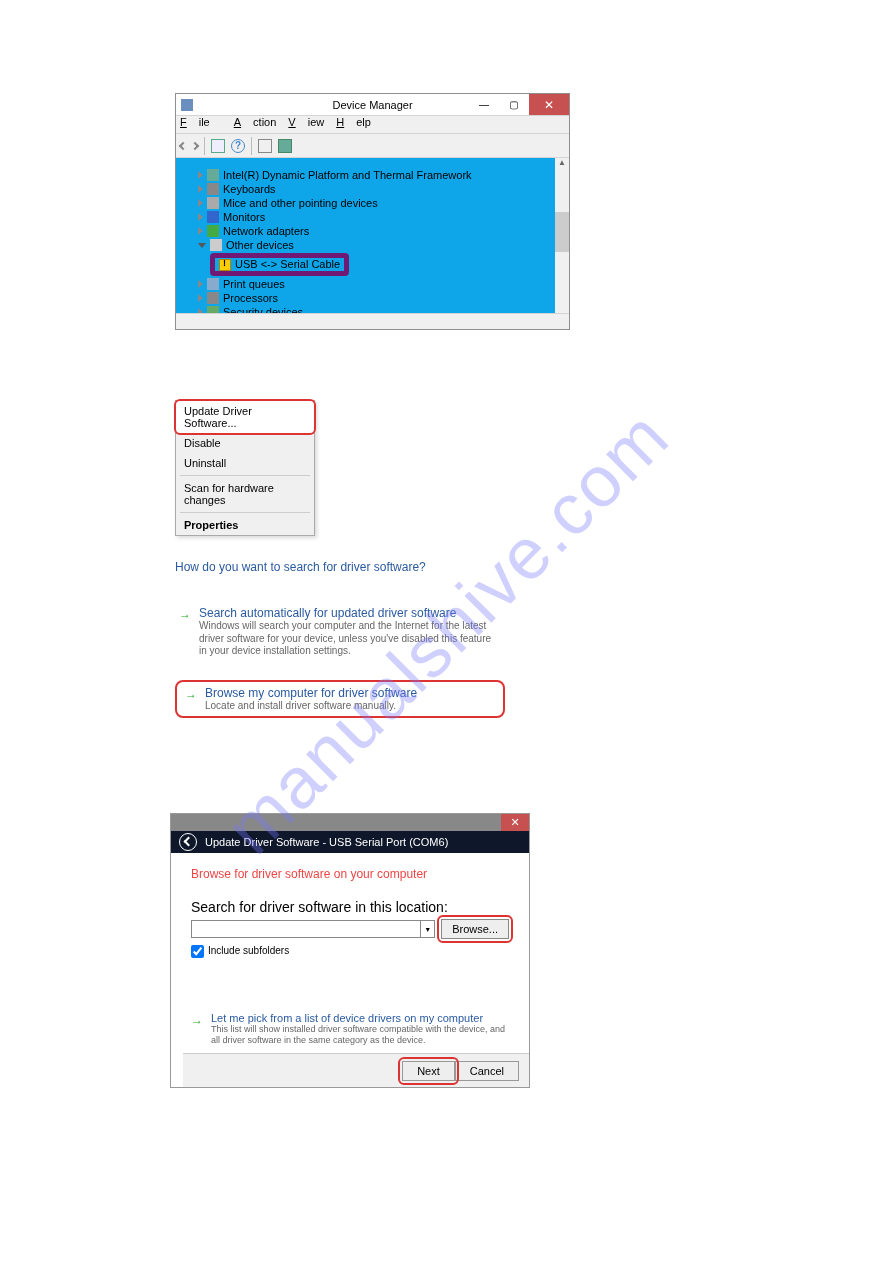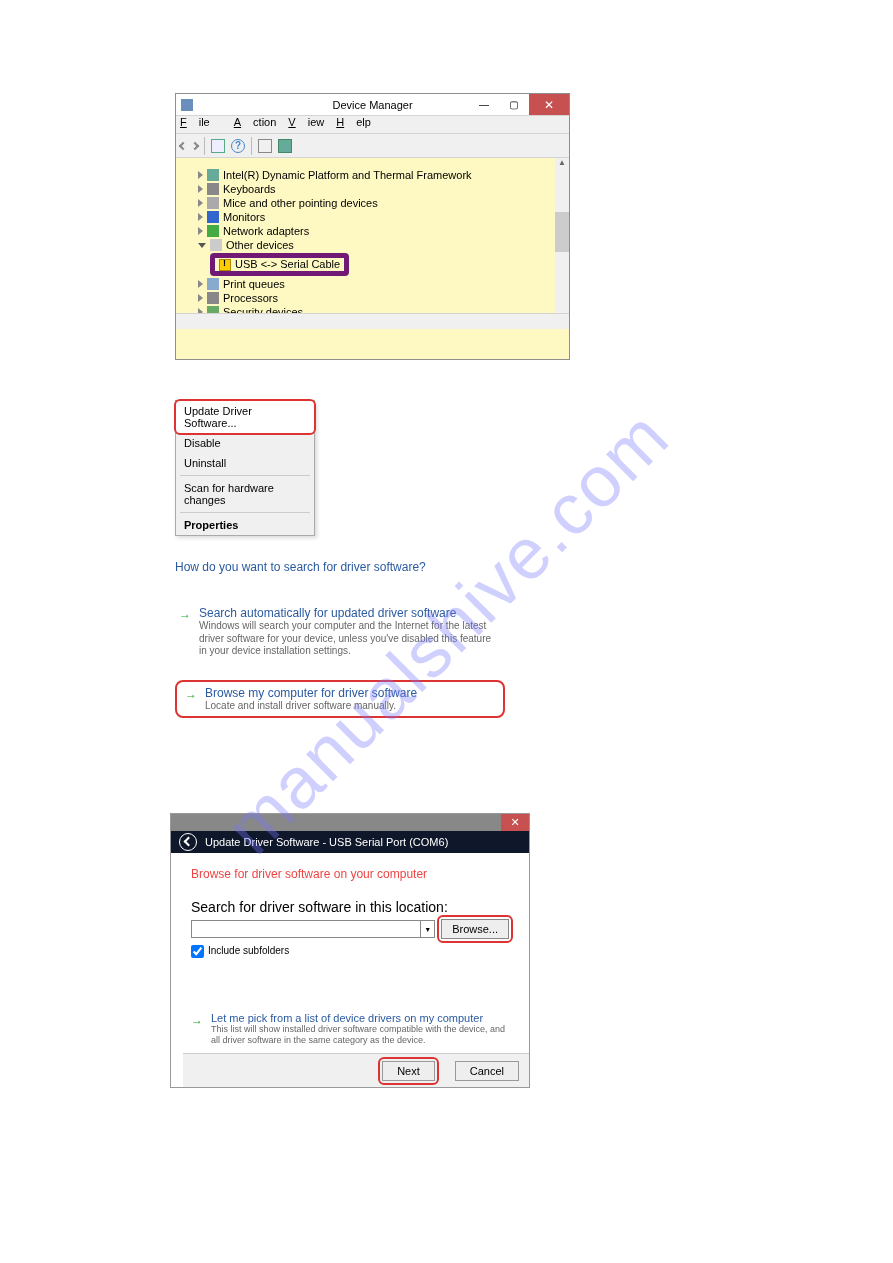--- a/index.html
+++ b/index.html
@@ -15,23 +15,23 @@
       letter-spacing: 2px;
       pointer-events: none;
       z-index: 100;
       white-space: nowrap;
     }
 
     
     .devmgr-window {
       position: absolute;
       left: 175px; top: 93px;
-      width: 395px; height: 267px;
+      width: 395px; height: 237px;
       border: 1px solid #8f8f8f;
-      background: #fef9c3;
+      background: #0ea5e9;
     }
     .devmgr-titlebar {
       background: #fff;
       height: 22px;
       display: flex;
       align-items: center;
       border-bottom: 1px solid #d4d4d4;
       font-size: 11px;
       position: relative;
     }
@@ -176,21 +176,21 @@
     .chk { display:flex; align-items:flex-start; font-size:10px; margin-top:4px; }
     .chk input { margin-right:4px; }
 
     .upd-pick { margin-top:54px; display:flex; }
     .upd-pick .arrow { color:#2a2; font-size:12px; margin-right:8px; margin-top:1px; }
     .upd-pick .pt { color:#2a5aa0; font-size:11px; }
     .upd-pick .pd { color:#666; font-size:9px; line-height:1.25; }
 
     .upd-footer {
       position:absolute; bottom:0; left:12px; right:0; height:34px; background:#f0f0f0;
-      border-top:1px solid #ccc; display:flex; justify-content:flex-end; align-items:center; padding:0 10px; gap:20px;
+      border-top:1px solid #ccc; display:flex; justify-content:flex-end; align-items:center; padding:0 10px; gap:0;
     }
     .upd-footer .fbtn { height:20px; padding:0 14px; font-size:11px; background:#eee; border:1px solid #999; }
     .next-wrap { position:relative; }
     .next-red { position:absolute; left:-4px; top:-4px; right:-4px; bottom:-4px; border:2px solid #d33; border-radius:6px; pointer-events:none; }
 
   </style>
 </head>
 <body>
 
 <div class="watermark">manualshive.com</div>

